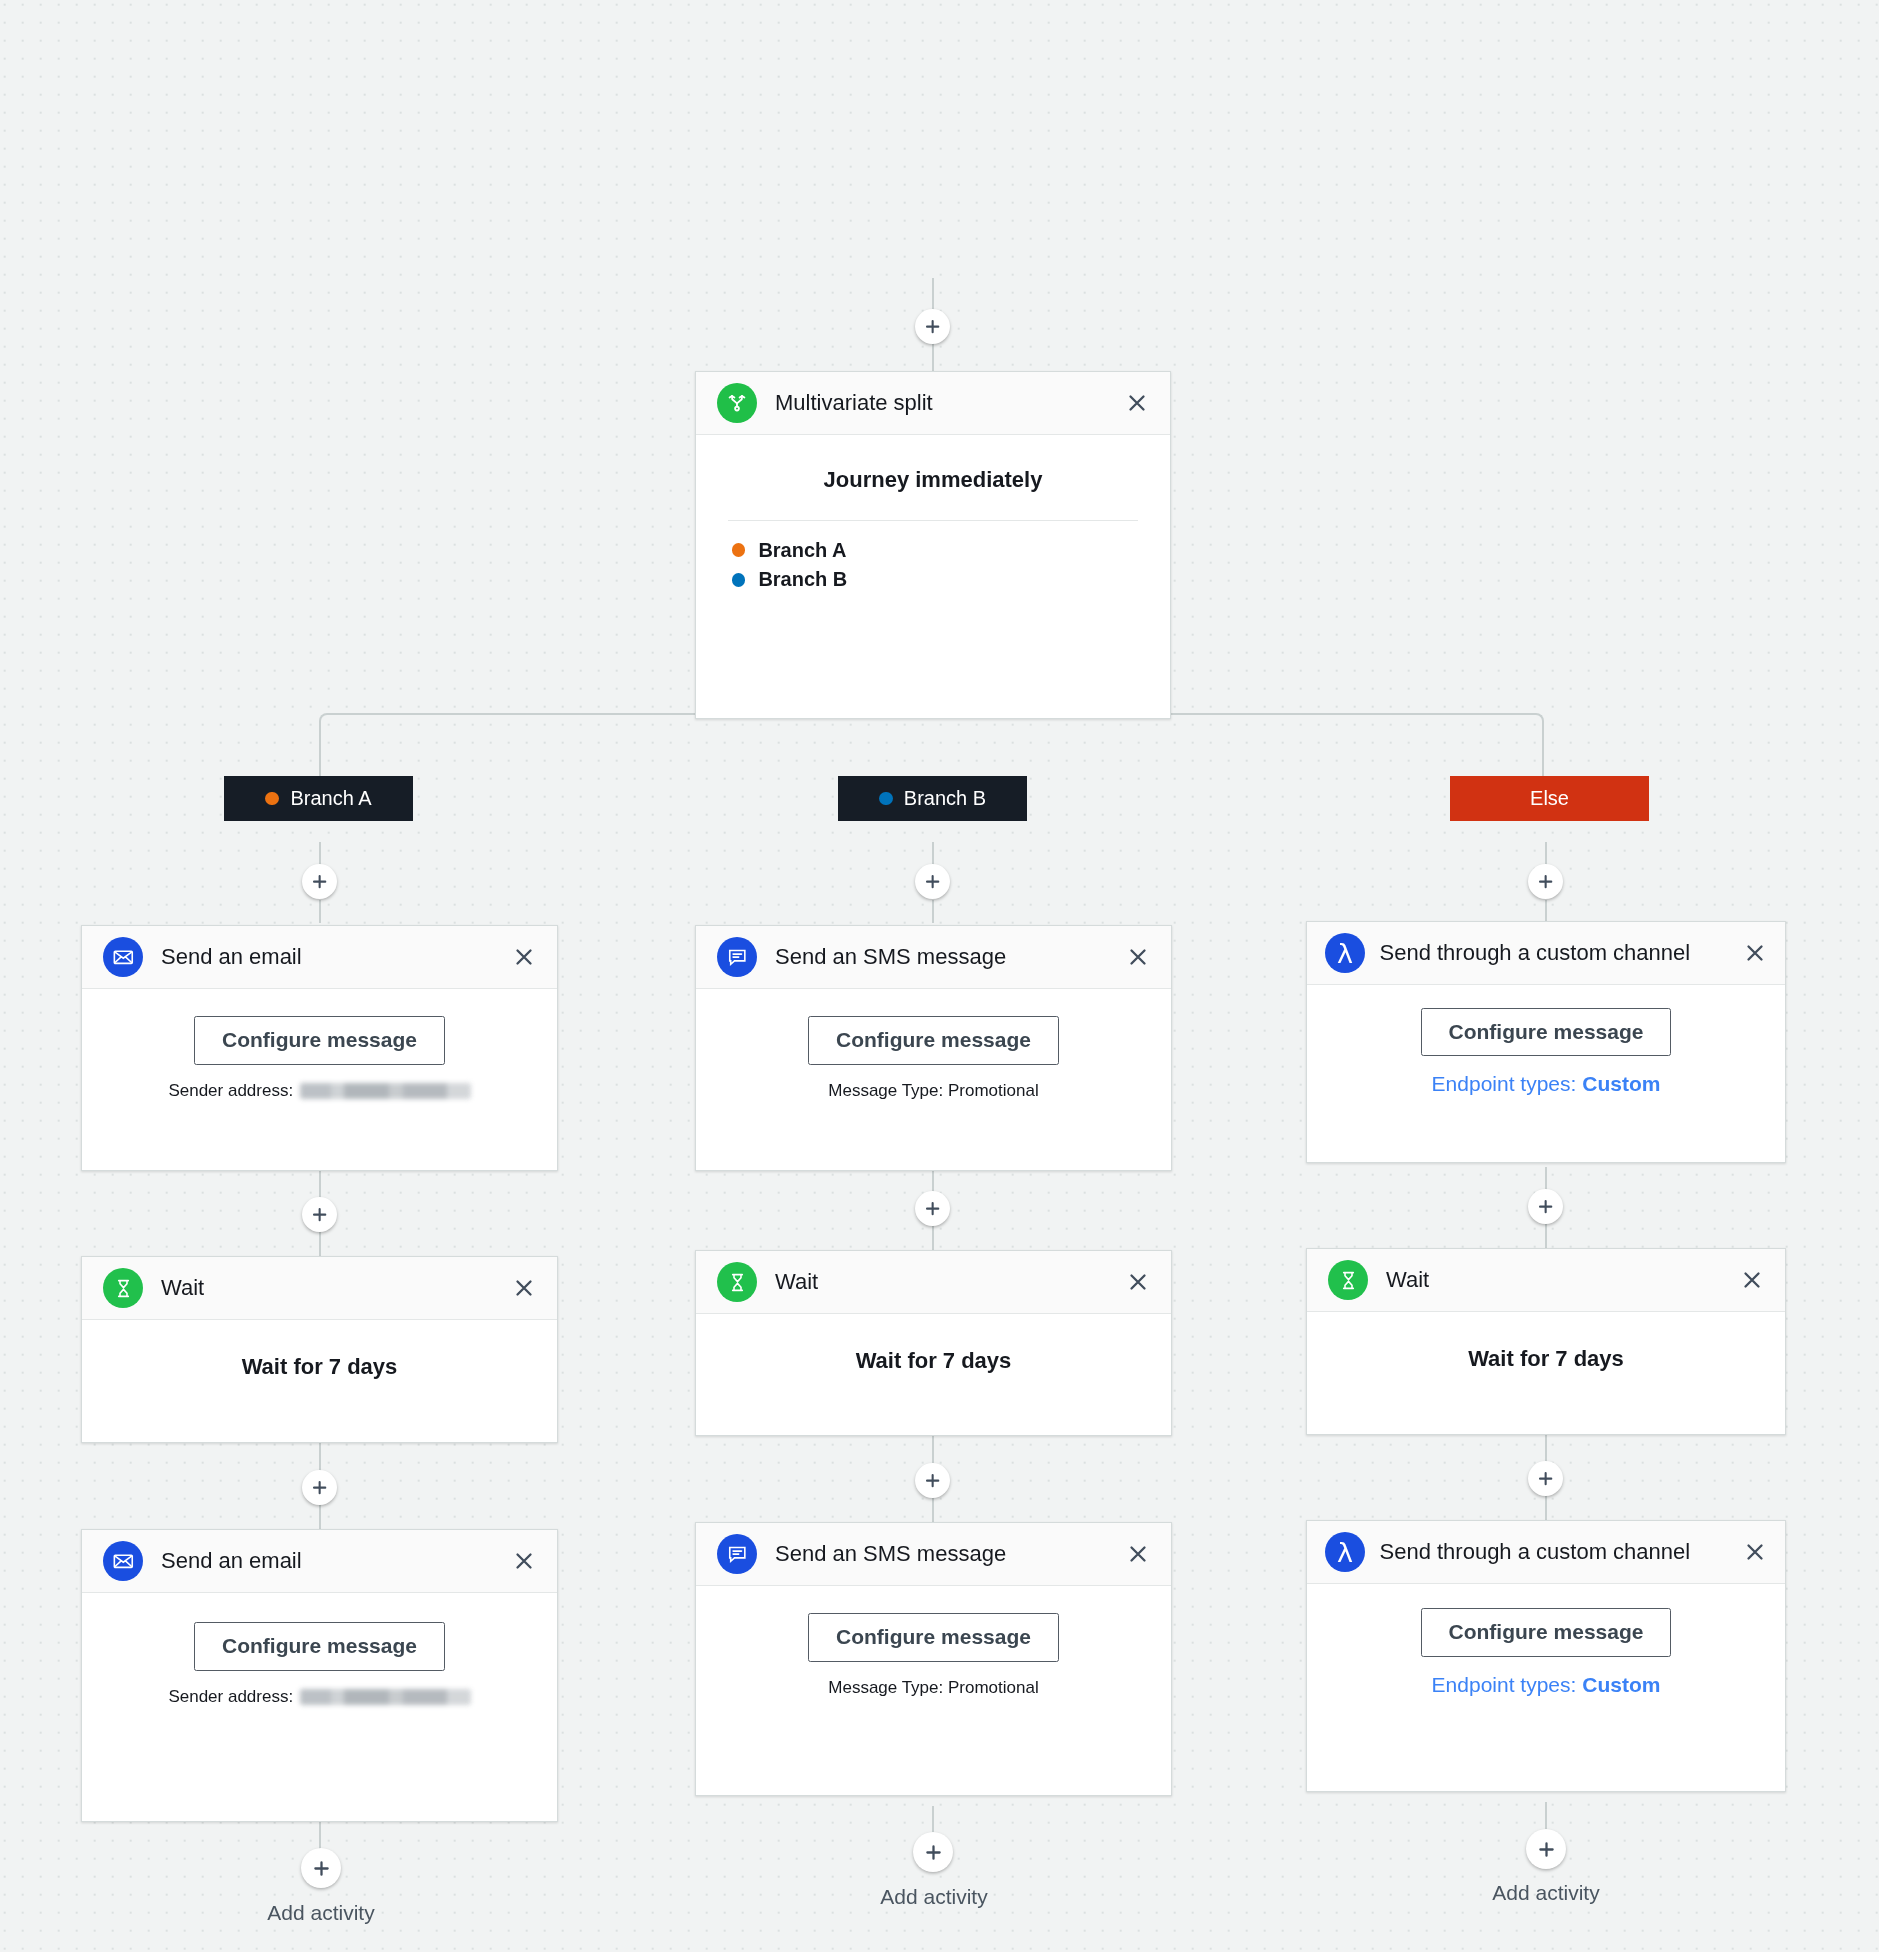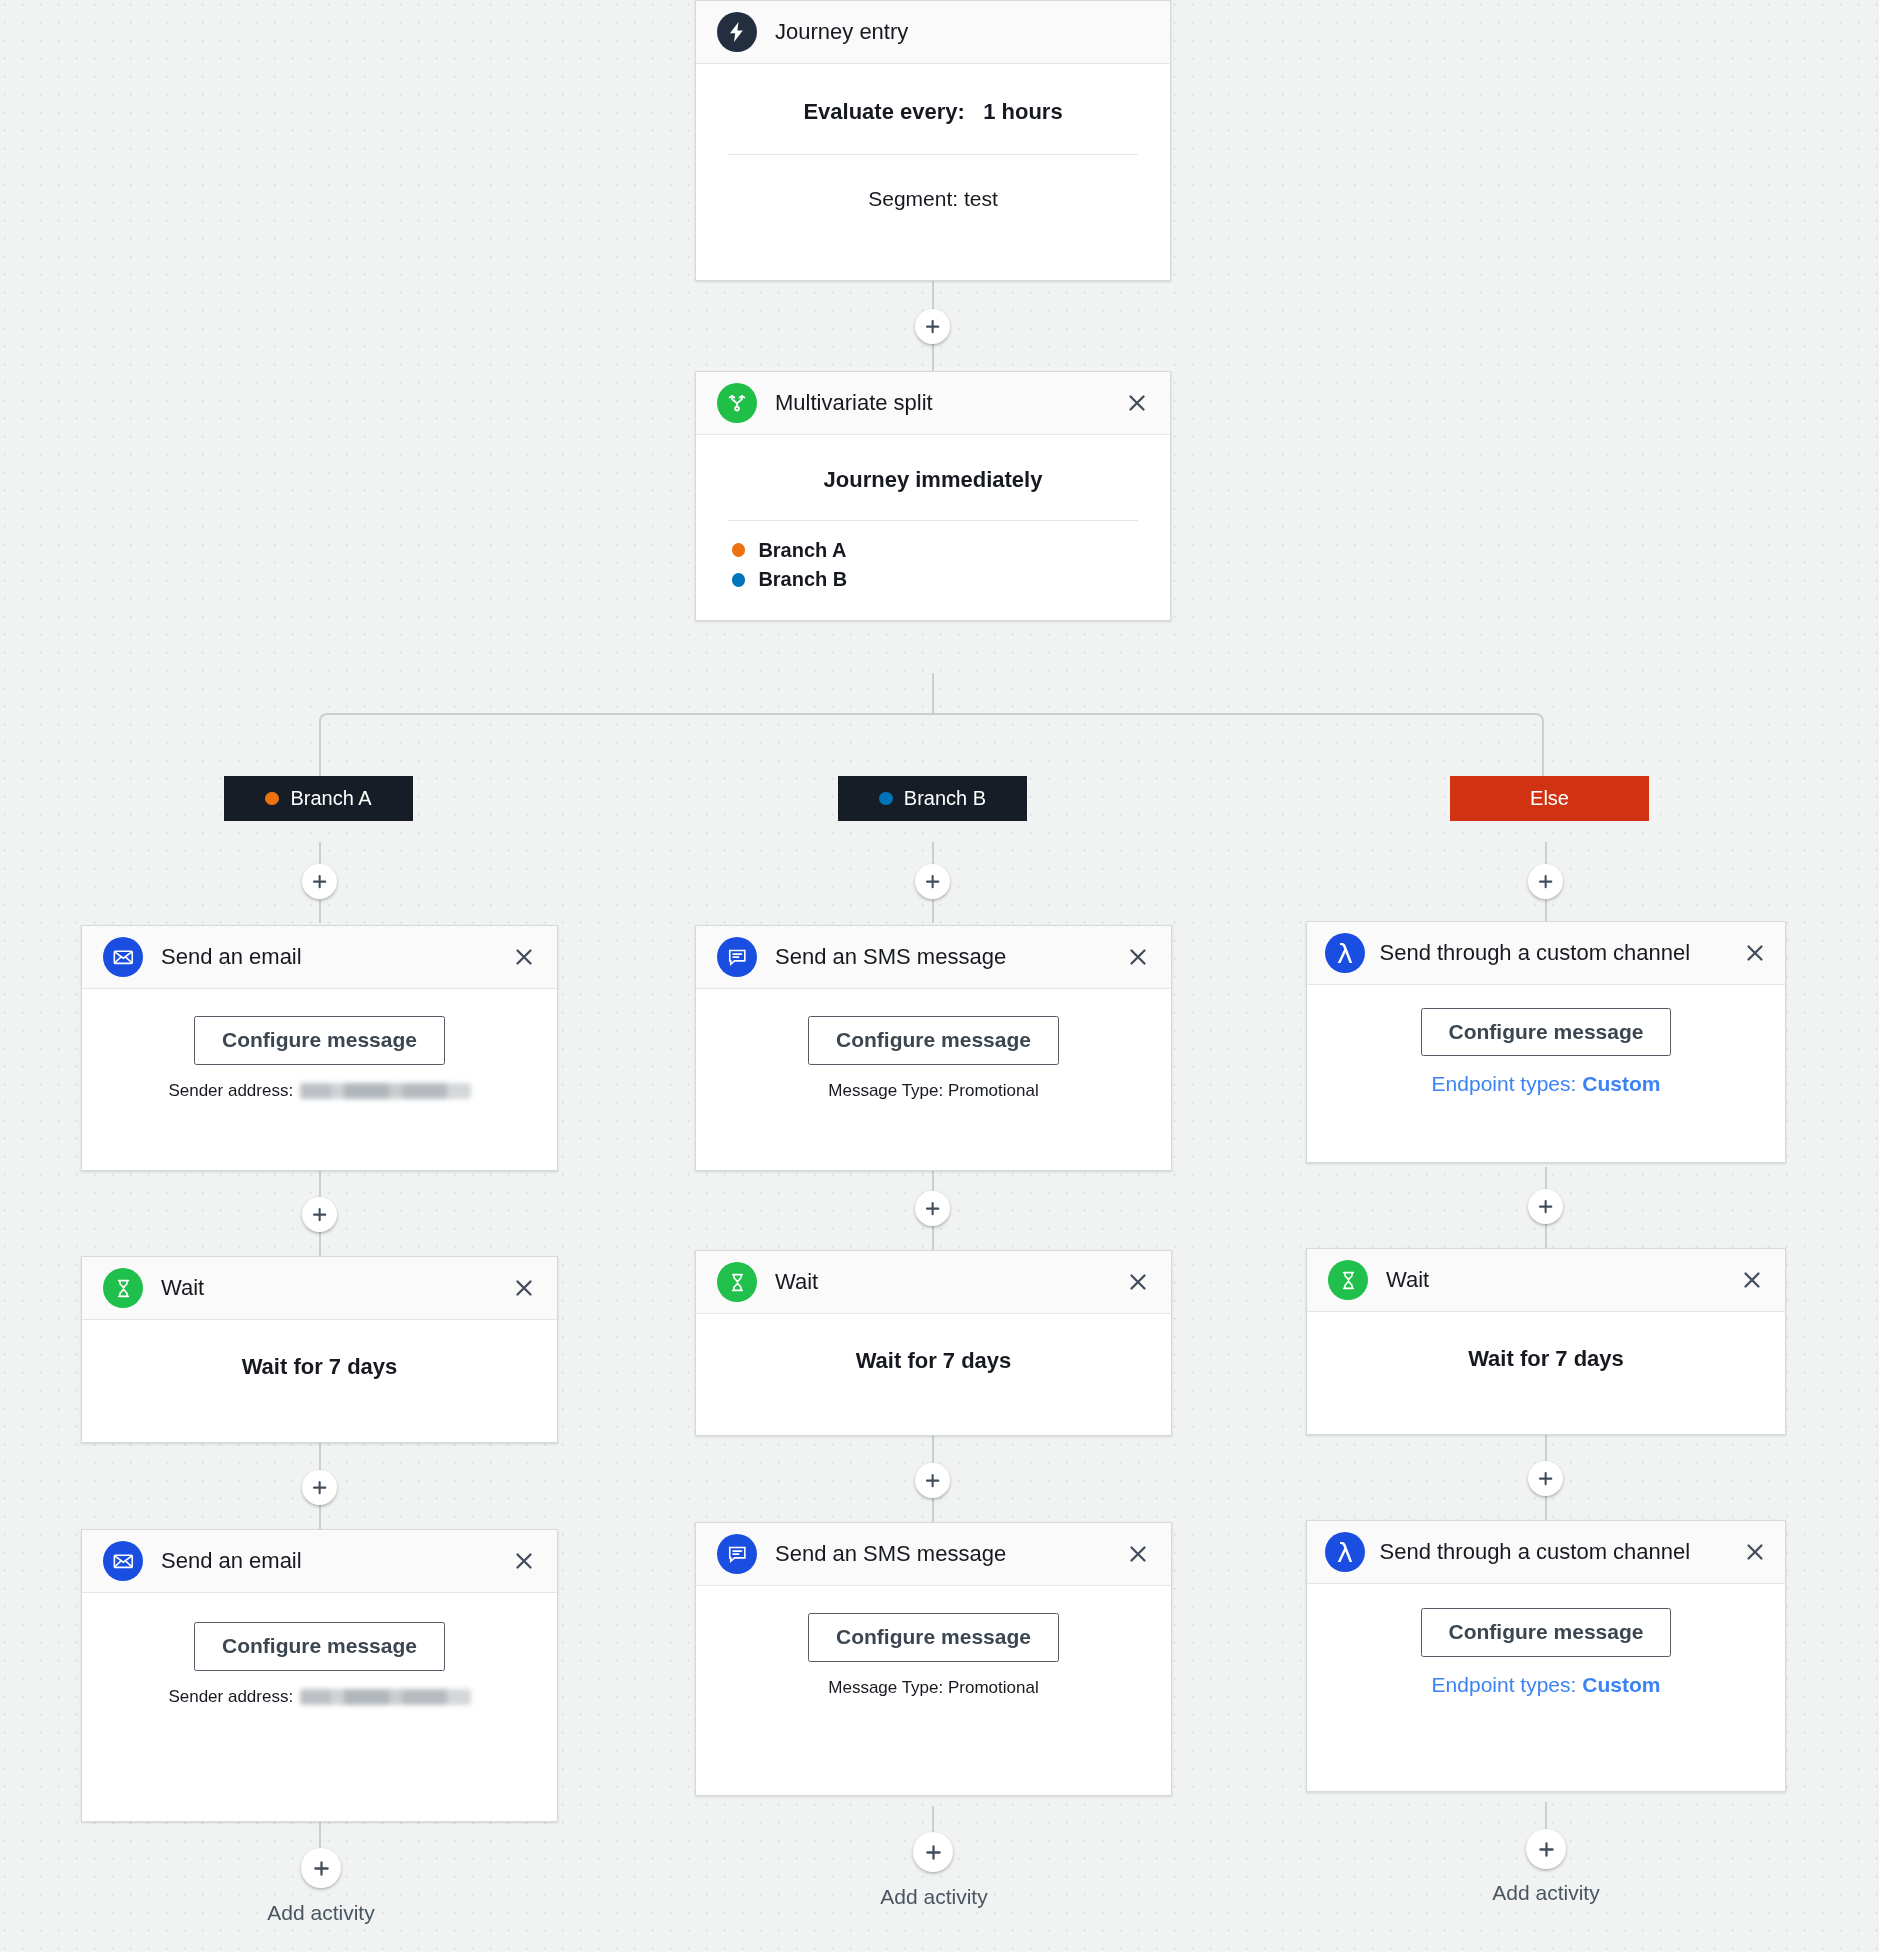--- a/index.html
+++ b/index.html
@@ -223,46 +223,28 @@
   <div class="vline" style="left:932px; top:1806px; height:29px;"></div>
 
   <div class="vline" style="left:1545px; top:842px; height:24px;"></div>
   <div class="vline" style="left:1545px; top:900px; height:22.6px;"></div>
   <div class="vline" style="left:1545px; top:1167px; height:26px;"></div>
   <div class="vline" style="left:1545px; top:1224px; height:24px;"></div>
   <div class="vline" style="left:1545px; top:1435px; height:27px;"></div>
   <div class="vline" style="left:1545px; top:1496px; height:24px;"></div>
   <div class="vline" style="left:1545px; top:1802px; height:29px;"></div>
 
-  <div class="card" style="left:695px; top:0px; width:476px; height:281px;">
-    <div class="card-head">
-      <span class="node-icon icon-entry">
-        <svg width="24" height="24" viewBox="0 0 24 24" fill="#ffffff">
-            <path d="M13.5 2 5 13.2h5.2L9 22l8.8-11.6h-5.4z"></path>
-          </svg>
-      </span>
-      <span class="card-title">Journey entry</span>
-    </div>
-    <div class="card-body" style="padding-top:35px;">
-      <div class="body-strong">
-        <span>Evaluate every:</span>
-        &nbsp;&nbsp;<span>1 hours</span>
-      </div>
-      <div class="hr" style="margin-top:29px;"></div>
-      <div class="body-normal" style="margin-top:32px;">Segment: test</div>
-    </div>
-  </div>
 
   <div class="plus" style="left:915px; top:309px;">
     <svg width="19.3" height="19.3" viewBox="0 0 24 24" stroke="#414d5c" stroke-width="2.6" stroke-linecap="round">
         <path d="M12 5v14M5 12h14"></path>
       </svg>
   </div>
 
-  <div class="card" style="left:695px; top:371px; width:476px; height:250px;">
+  <div class="card" style="left:695px; top:371px; width:476px; height:348px;">
     <div class="card-head">
       <span class="node-icon icon-split">
         <svg width="24" height="24" viewBox="0 0 24 24" fill="none" stroke="#ffffff" stroke-width="1.8" stroke-linecap="round" stroke-linejoin="round">
           <path d="M7 5 7.2 8.2 12 12.4 16.8 8.2 17 5"></path>
           <path d="M7 5 4.6 6.6M7 5 9.4 6.6M17 5l-2.4 1.6M17 5l2.4 1.6"></path>
           <path d="M12 12.4v3.4"></path>
           <circle cx="12" cy="17.6" r="1.9"></circle>
         </svg>
       </span>
       <span class="card-title">Multivariate split</span>

